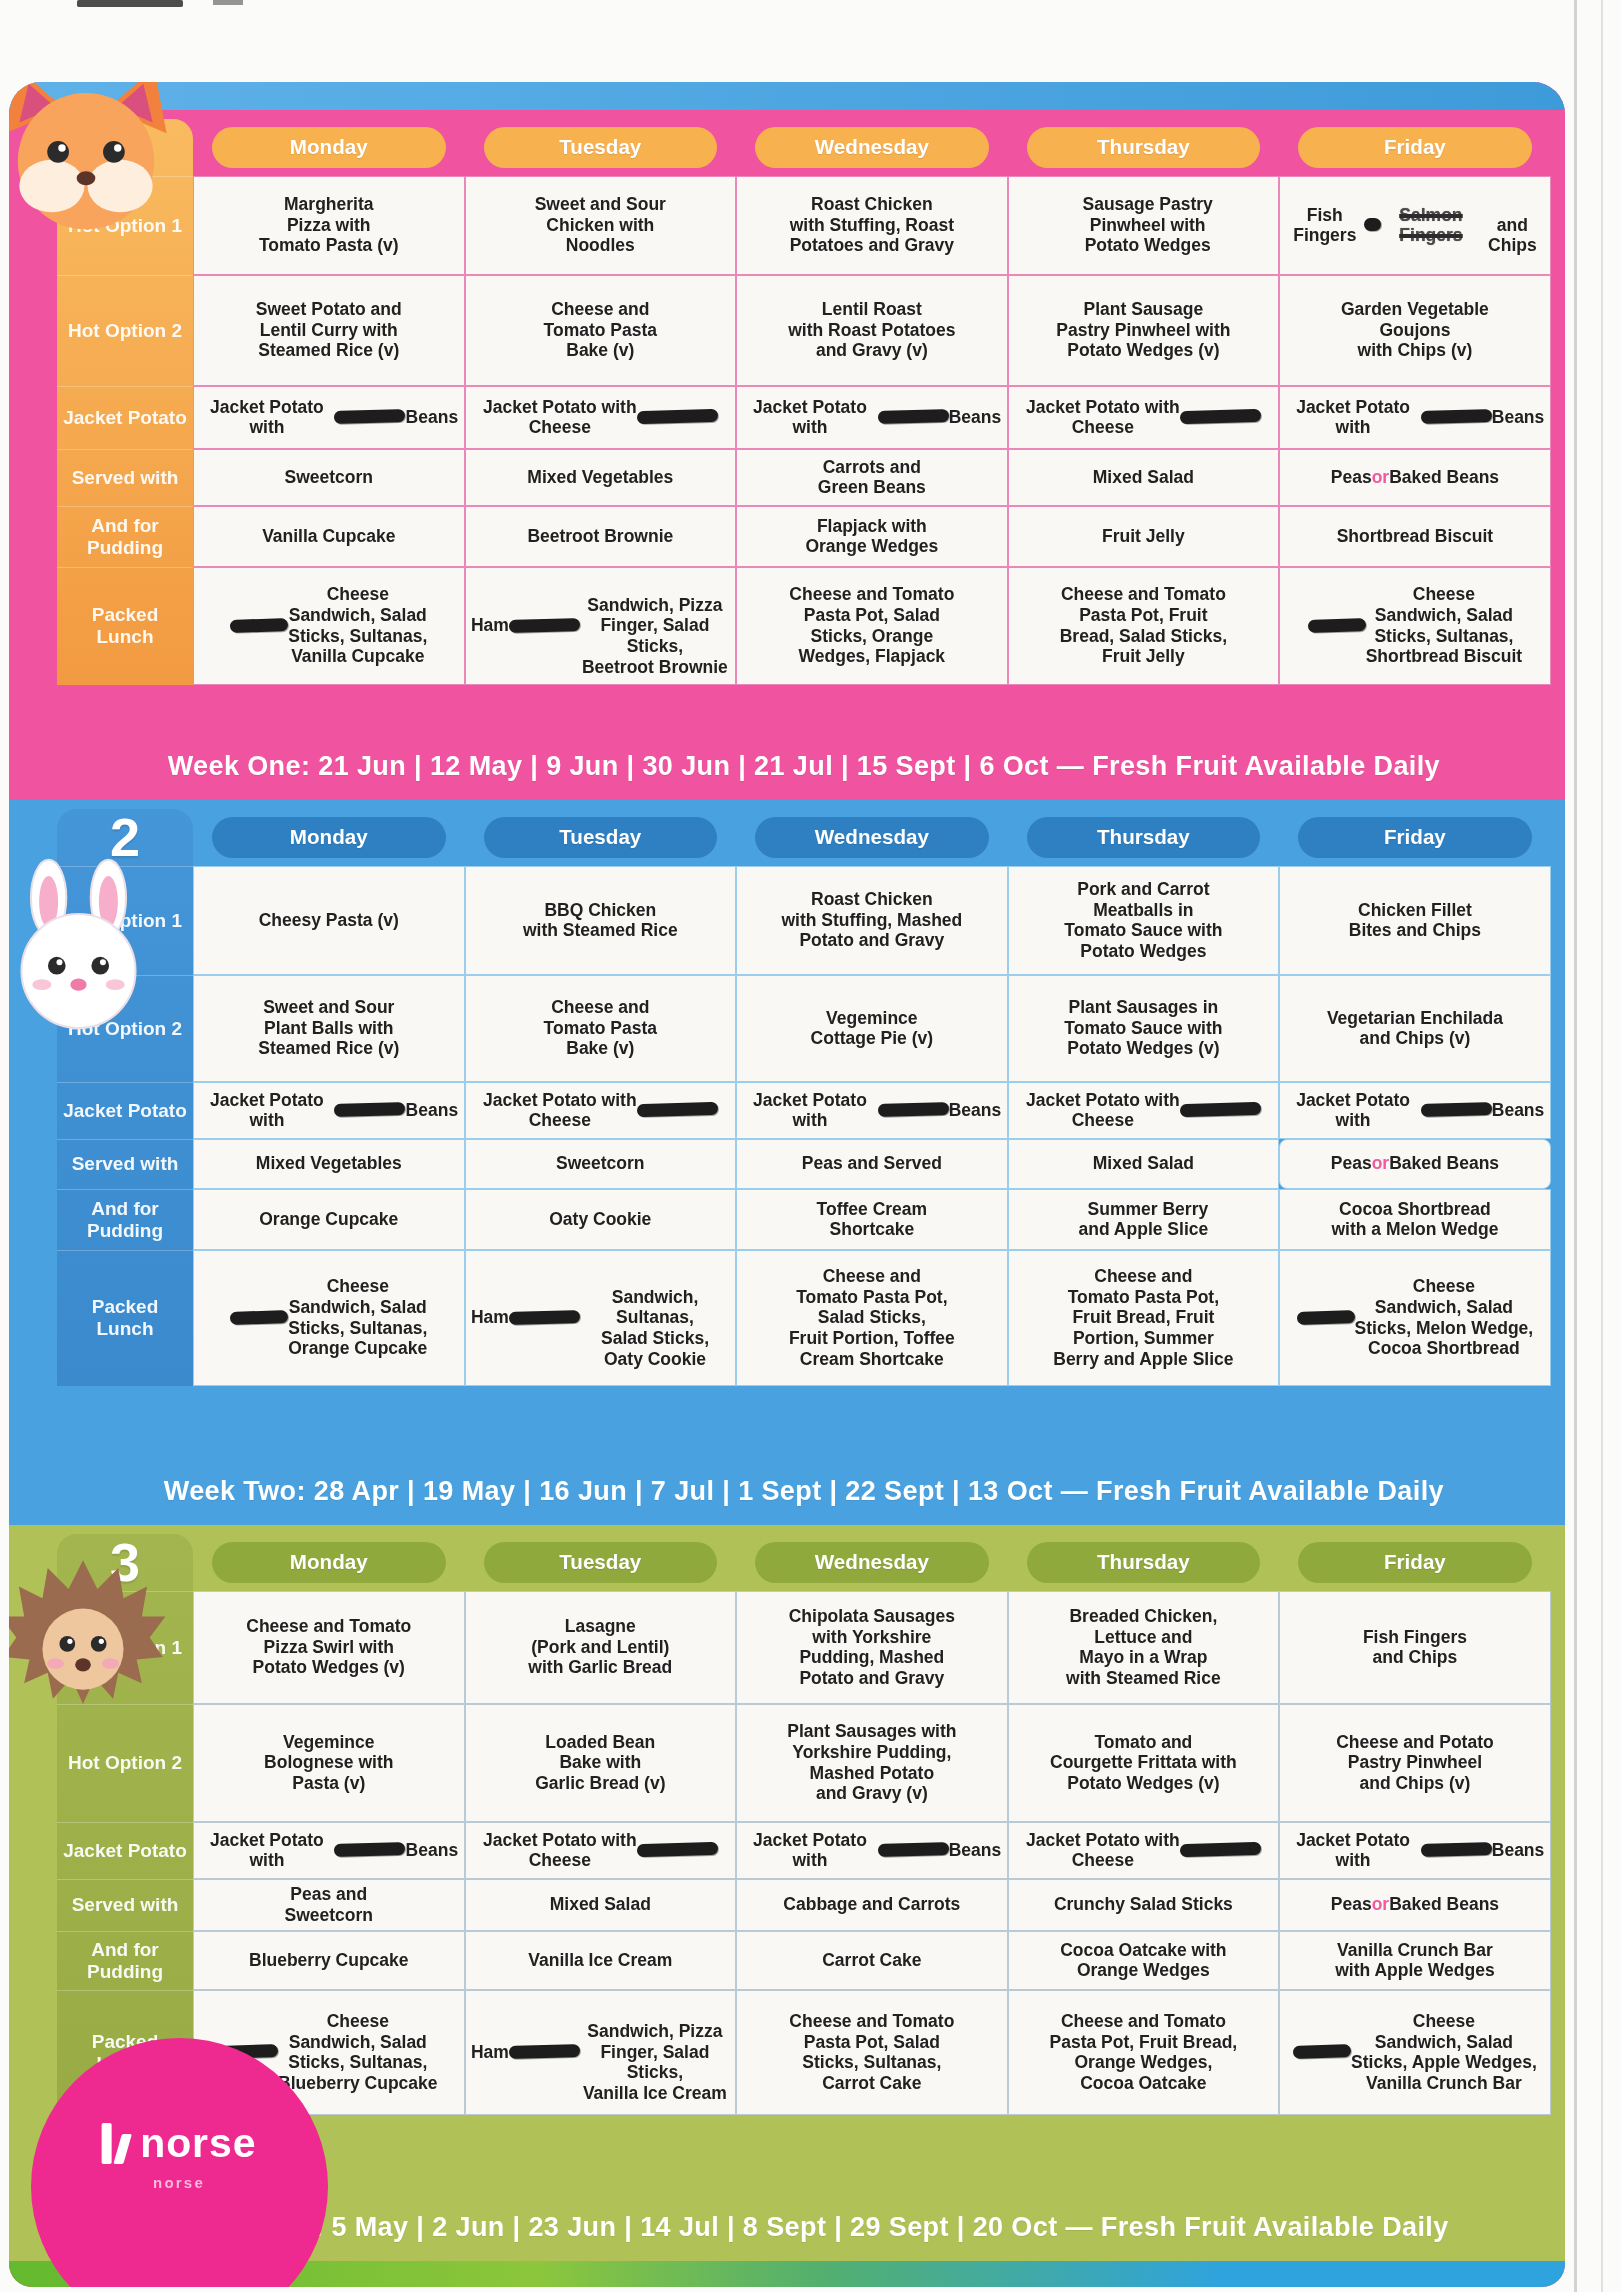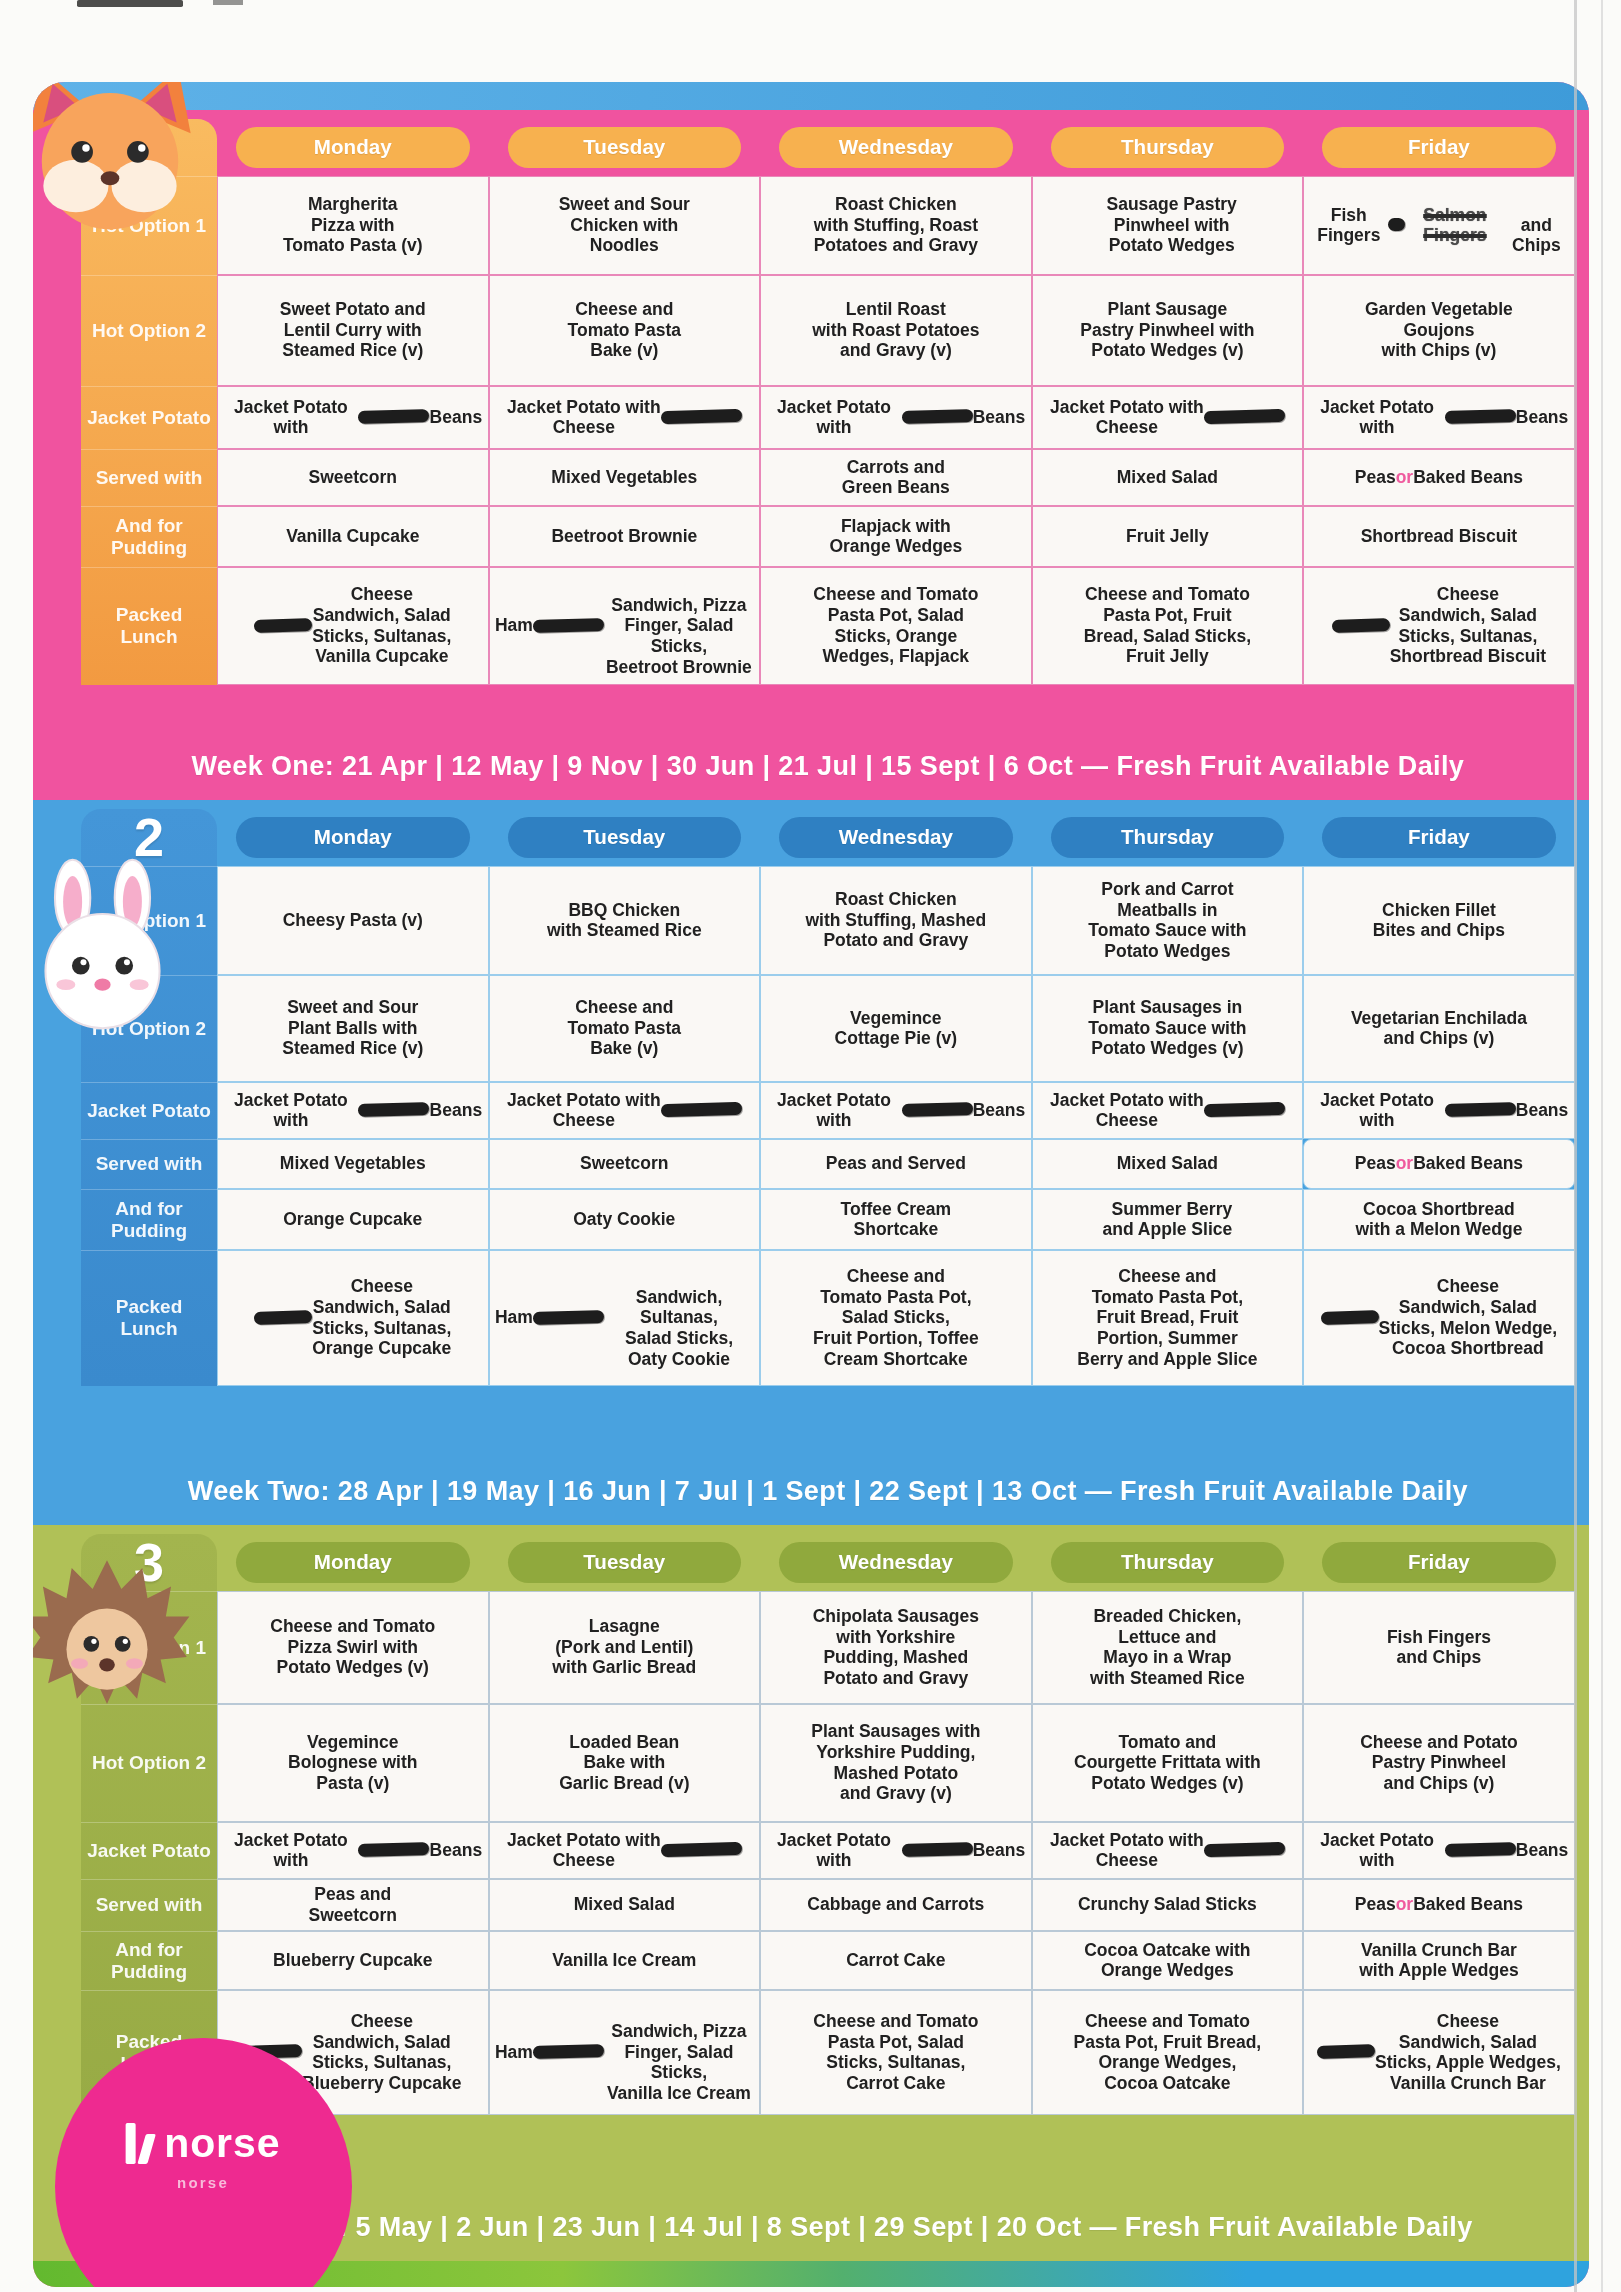--- a/index.html
+++ b/index.html
@@ -9,21 +9,21 @@
   
   .glitch{position:absolute;background:#2e2e2e;opacity:.85;z-index:9;}
   .g1{left:77px;top:0;width:106px;height:7.2px;border-radius:1.8px;}
   .g2{left:213px;top:0;width:30px;height:5.4px;opacity:.5;}
   .scan-line{position:absolute;top:0;height:2293px;z-index:9;}
   .s1{left:1574px;width:2.7px;background:#c6c6c6;opacity:.75;}
   .s2{left:1601px;width:1.8px;background:#d9d9d9;opacity:.8;}
 
   .card{position:absolute;left:9px;top:82px;width:1556px;height:2205px;
     border-radius:32px 32px 23px 23px;overflow:hidden;background:#f0539f;
-    display:flex;flex-direction:column;margin-left:24px;}
+    display:flex;flex-direction:column;}
   .card-top{height:41px;background:linear-gradient(90deg,#5fb2e8,#3e9bd9);}
 
   .week{position:relative;padding:9px 14.3px 0 48px;display:flex;flex-direction:column;
     background:var(--sec);}
   .week-grid{position:relative;display:grid;z-index:2;}
   .col-bg{grid-column:1;background:linear-gradient(180deg,var(--colTop),var(--colBot));
     border-radius:19.7px 19.7px 0 0;}
   .week-num{grid-column:1;grid-row:1;display:flex;align-items:center;justify-content:center;
     color:#fff;font-size:54px;font-weight:bold;z-index:3;text-shadow:0 1.8px 1.8px rgba(0,0,0,.12);}
   .row-label{grid-column:1;display:flex;align-items:center;justify-content:center;
@@ -137,21 +137,21 @@
               <circle cx="60" cy="64" r="44" fill="#f8a45c"></circle>
               <ellipse cx="38" cy="80" rx="21" ry="17" fill="#fdeede"></ellipse>
               <ellipse cx="82" cy="80" rx="21" ry="17" fill="#fdeede"></ellipse>
               <circle cx="42" cy="58" r="7" fill="#2b2b2b"></circle>
               <circle cx="44.5" cy="55.5" r="2.4" fill="#fff"></circle>
               <circle cx="78" cy="58" r="7" fill="#2b2b2b"></circle>
               <circle cx="80.5" cy="55.5" r="2.4" fill="#fff"></circle>
               <ellipse cx="60" cy="75" rx="6" ry="4.5" fill="#5c342a"></ellipse>
             </svg>
           </div>
-          <div class="week-footer">Week One: 21 Apr | 12 May | 9 Nov | 30 Jun | 21 Jul | 15 Sept | 6 Oct — Fresh Fruit Available Daily</div>
+          <div class="week-footer">Week One: 21 Jun | 12 May | 9 Jun | 30 Jun | 21 Jul | 15 Sept | 6 Oct — Fresh Fruit Available Daily</div>
         </section>
         <section class="week" style="height: 716px; --sec: #49a2df; --colTop: #4496d8; --colBot: #3a8acd; --pill: #2f80c2; --line: #9bcdec;">
           <div class="week-grid" style="grid-template-columns: 136px repeat(5, 1fr); grid-template-rows: 57px 109px 107px 57px 50px 61px 136px;">
             <div class="col-bg" style="grid-row: 1 / 8;"></div>
             <div class="week-num">2</div>
             <div class="pill-slot" style="grid-area: 1 / 2;">
               <div class="day-pill">Monday</div>
             </div>
             <div class="pill-slot" style="grid-area: 1 / 3;">
               <div class="day-pill">Tuesday</div>

